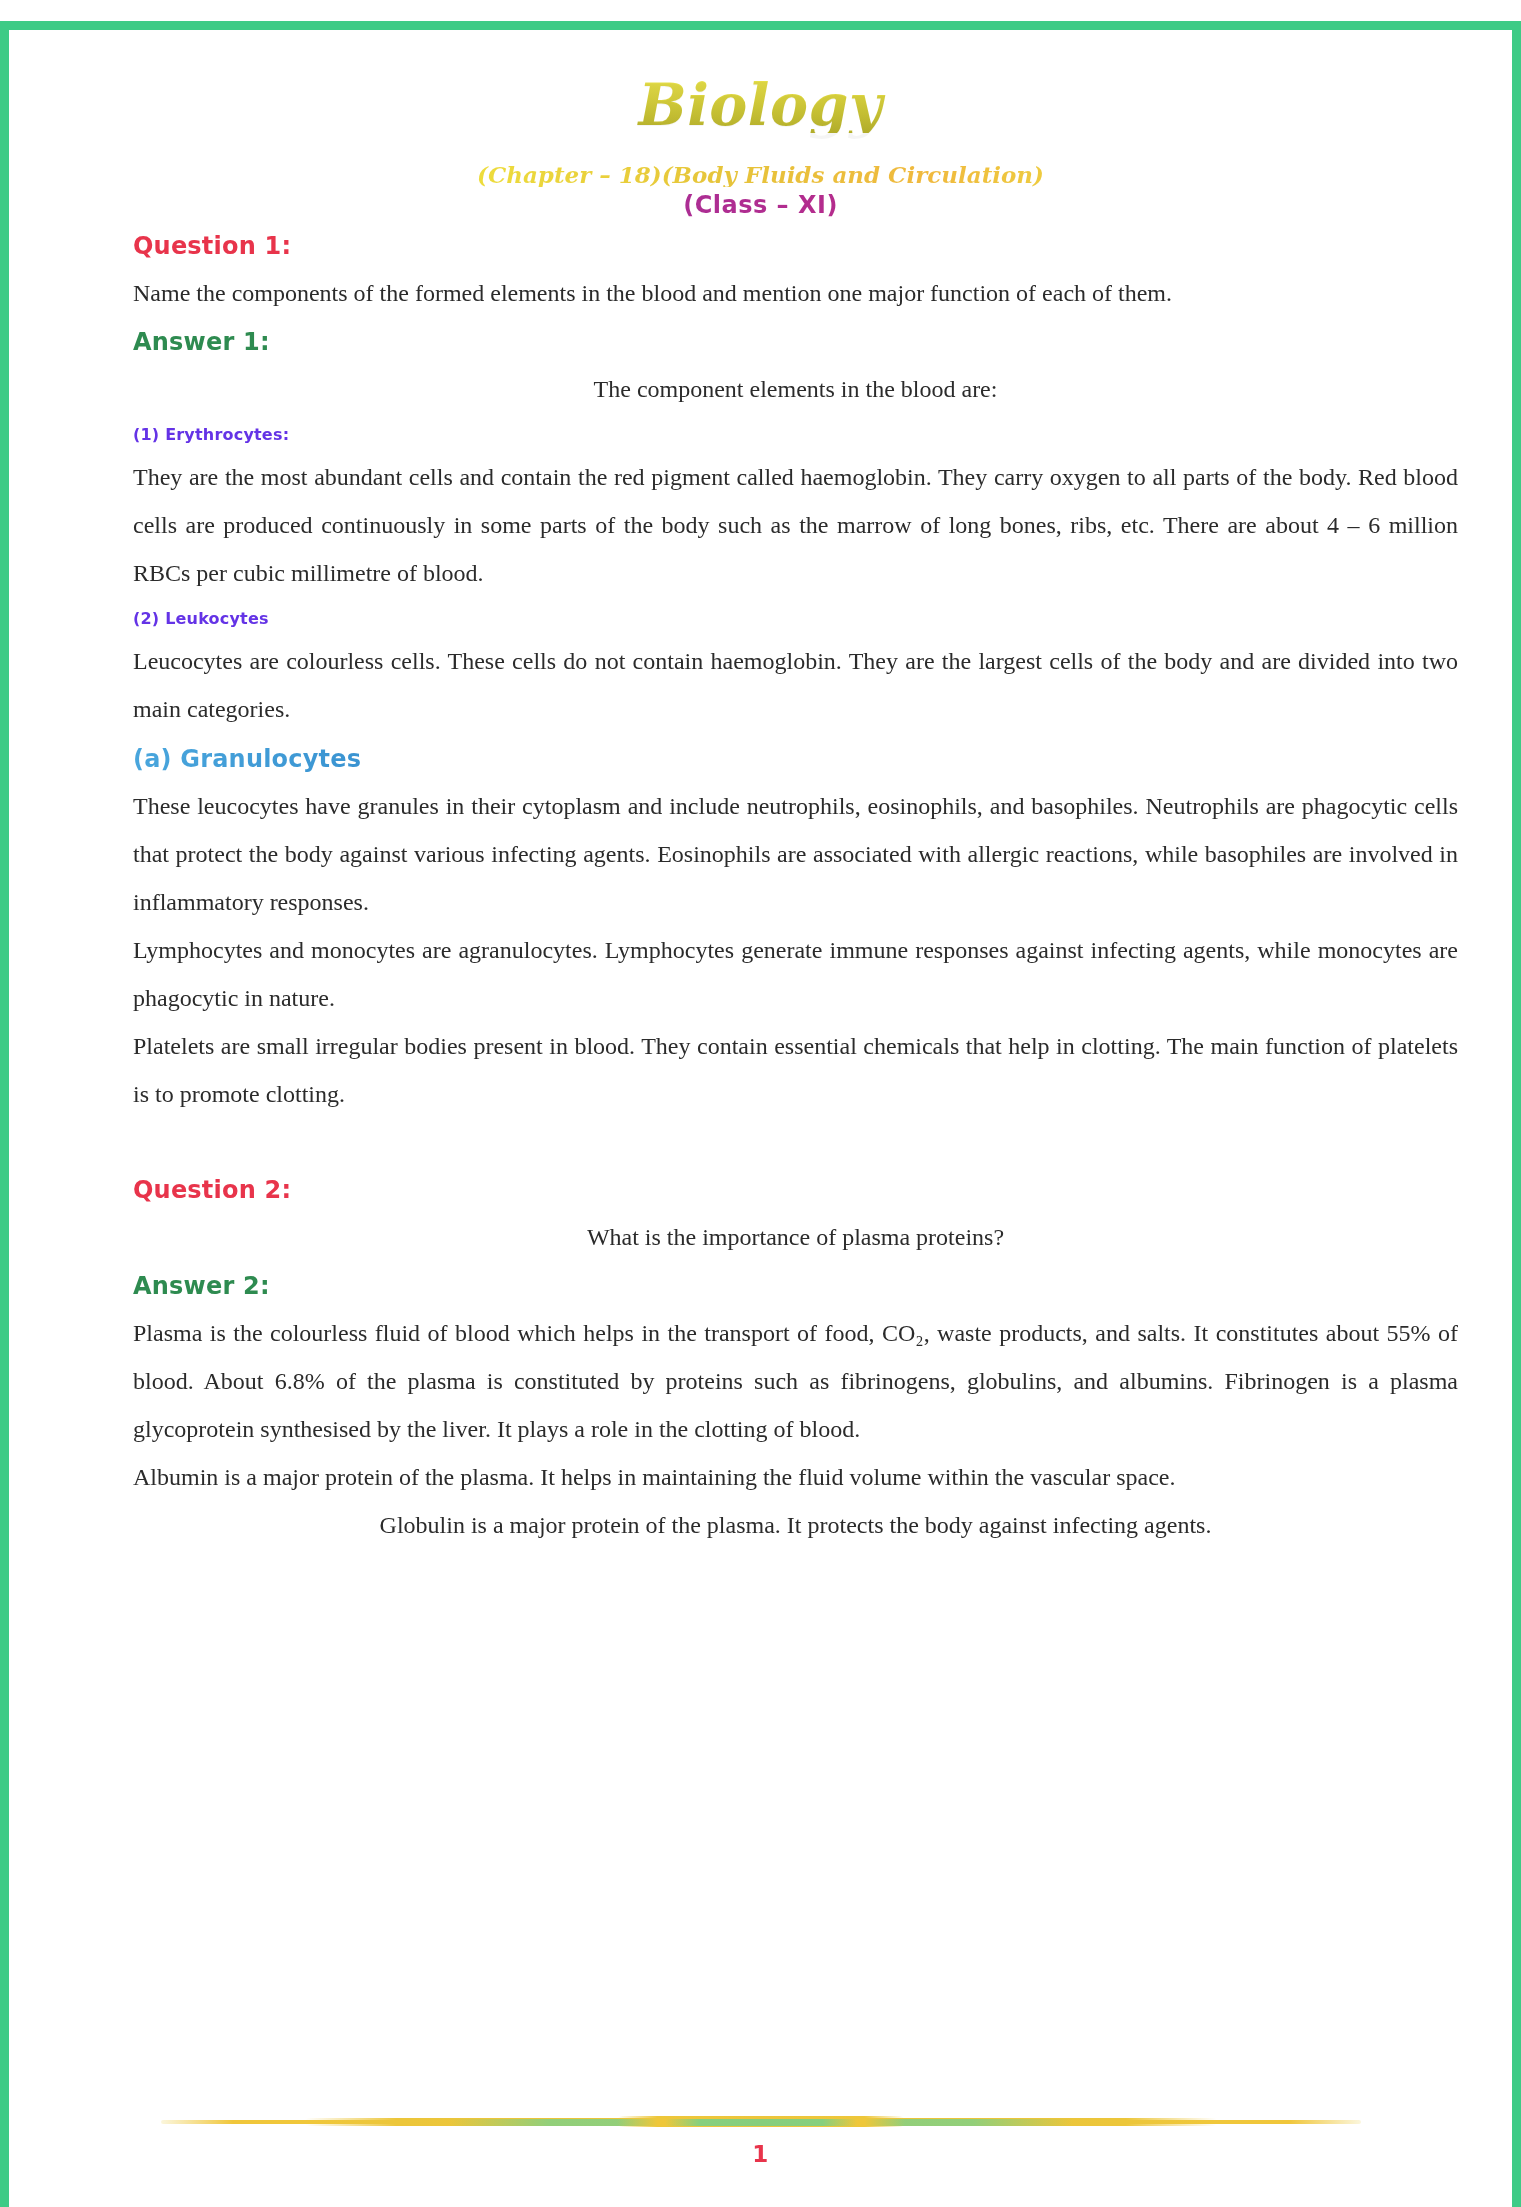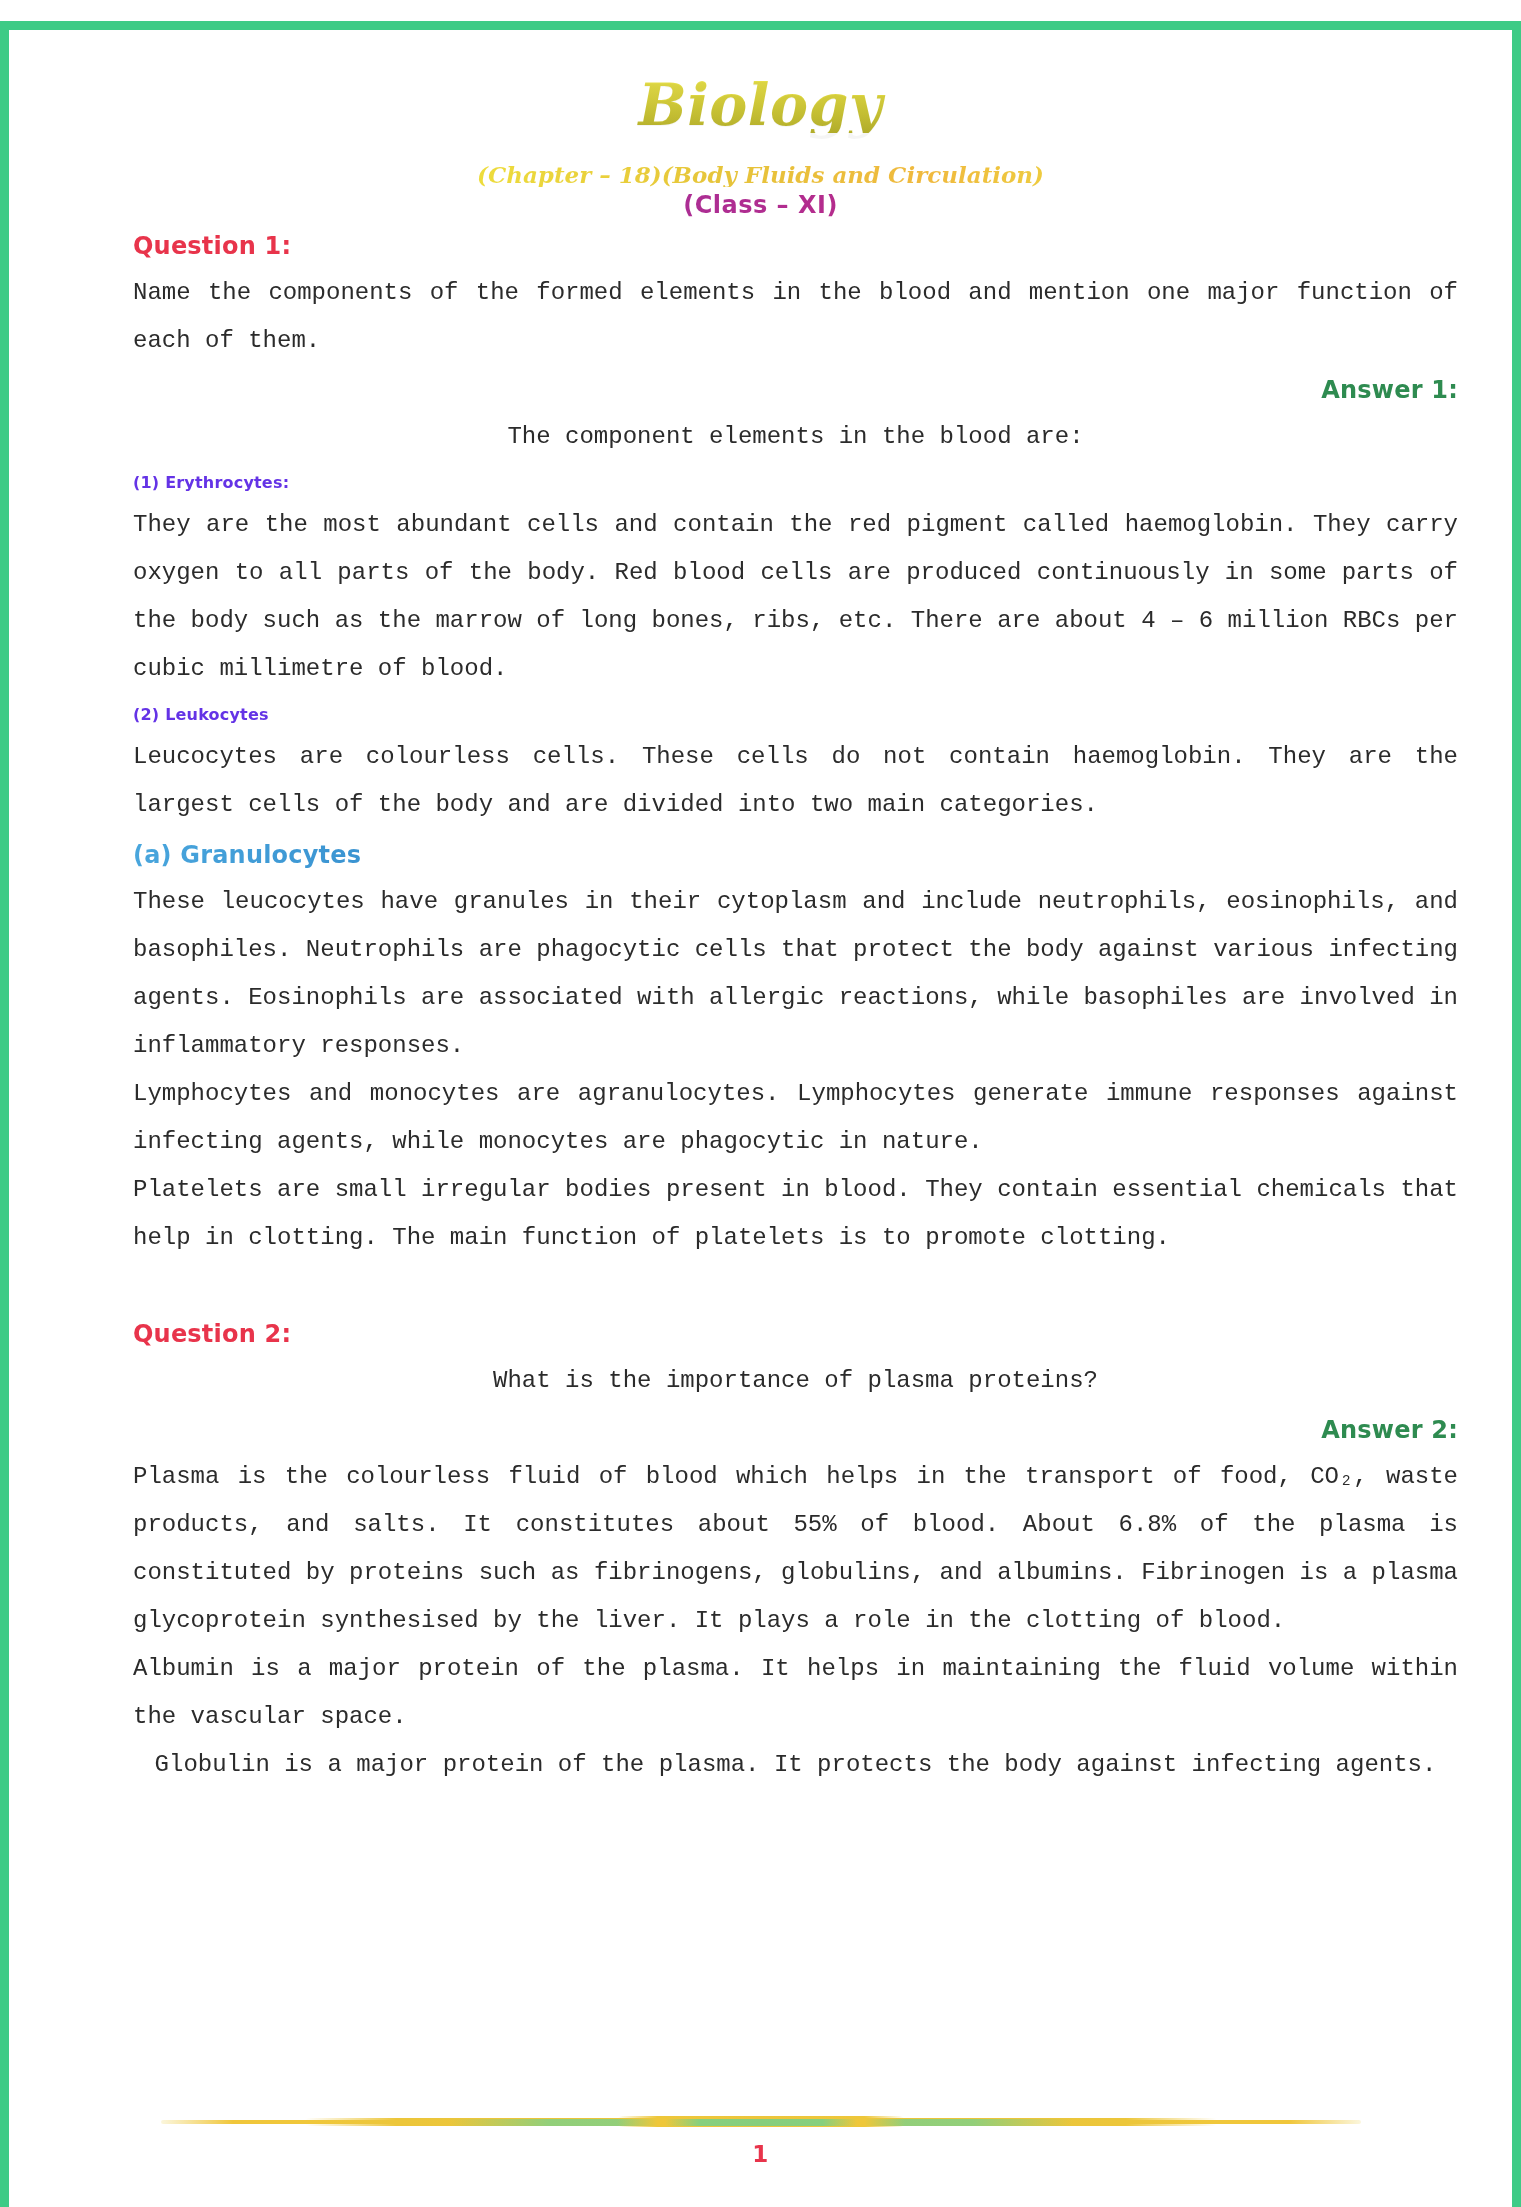--- a/index.html
+++ b/index.html
@@ -98,21 +98,20 @@
     letter-spacing: 0.2px;
   }
   .a-head {
     font-family: "DejaVu Sans", sans-serif;
     font-weight: bold;
     font-size: 24px;
     color: #2e8b50;
     margin-top: 11px;
     margin-bottom: 9px;
     letter-spacing: 0.2px;
-    text-align: right;
   }
   .sub-head-purple {
     font-family: "DejaVu Sans", sans-serif;
     font-weight: bold;
     font-size: 16px;
     color: #6433e6;
     margin-top: 12px;
     margin-bottom: 9px;
     letter-spacing: 0.2px;
   }
@@ -122,21 +121,21 @@
     font-size: 24px;
     margin-top: 12px;
     margin-bottom: 9px;
     letter-spacing: 0.2px;
     background: linear-gradient(100deg, #49a6dd 0%, #2f86c9 30%, #5bb7e6 55%, #2d83c6 85%, #57b2e3 100%);
     -webkit-background-clip: text;
     background-clip: text;
     color: transparent;
   }
   p.body {
-    font-family: Liberation Mono, monospace;
+    font-family: Liberation Serif, serif;
     font-size: 24px;
     line-height: 48px;
     color: #2b2b2b;
     text-align: justify;
     text-justify: inter-word;
     margin: 0 0 0 0;
   }
   p.body.last-left { text-align: center; }
   p.body + p.body { margin-top: 0; }
 

